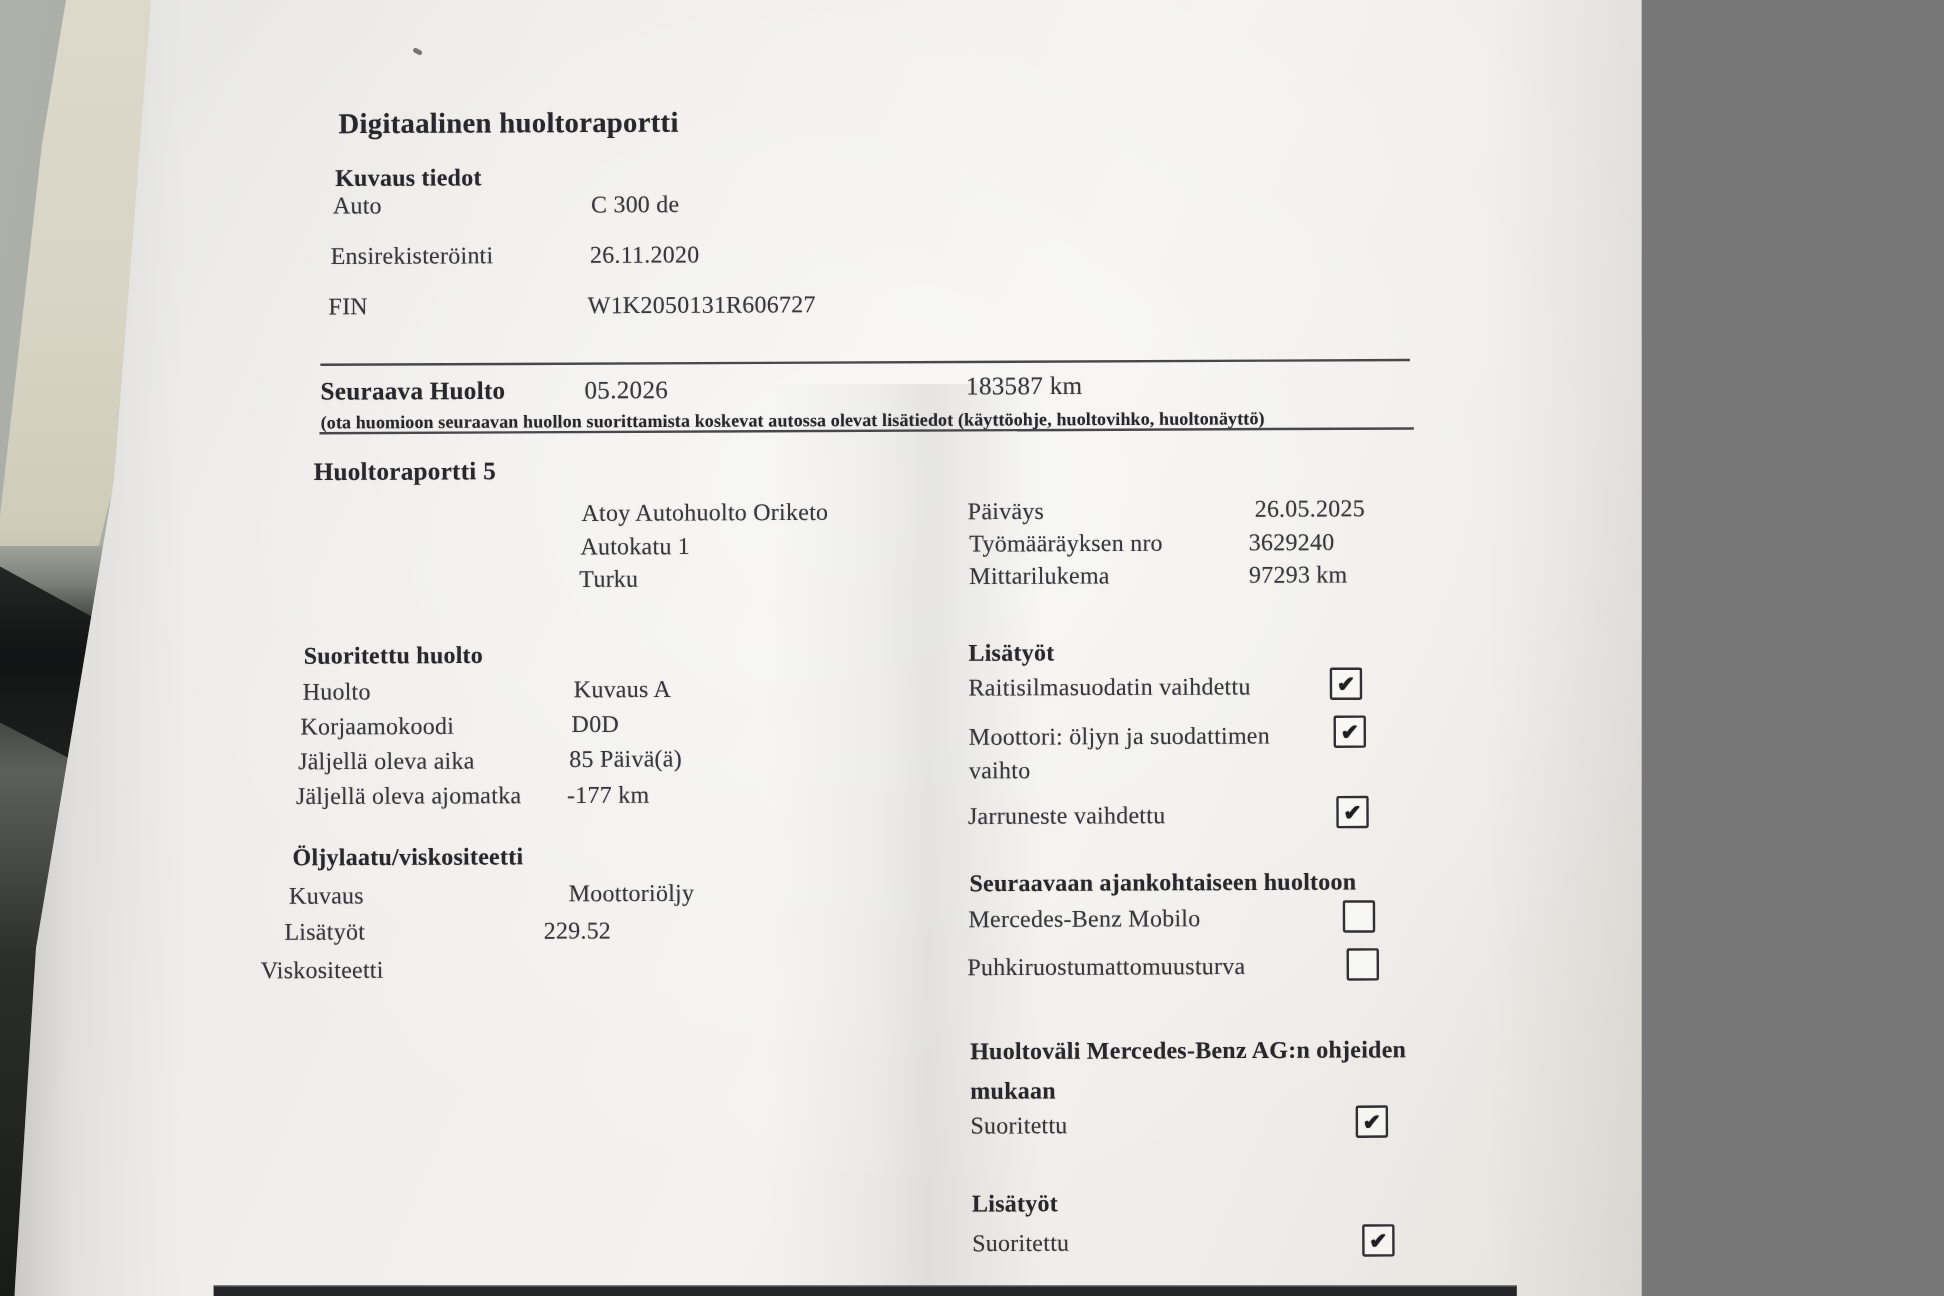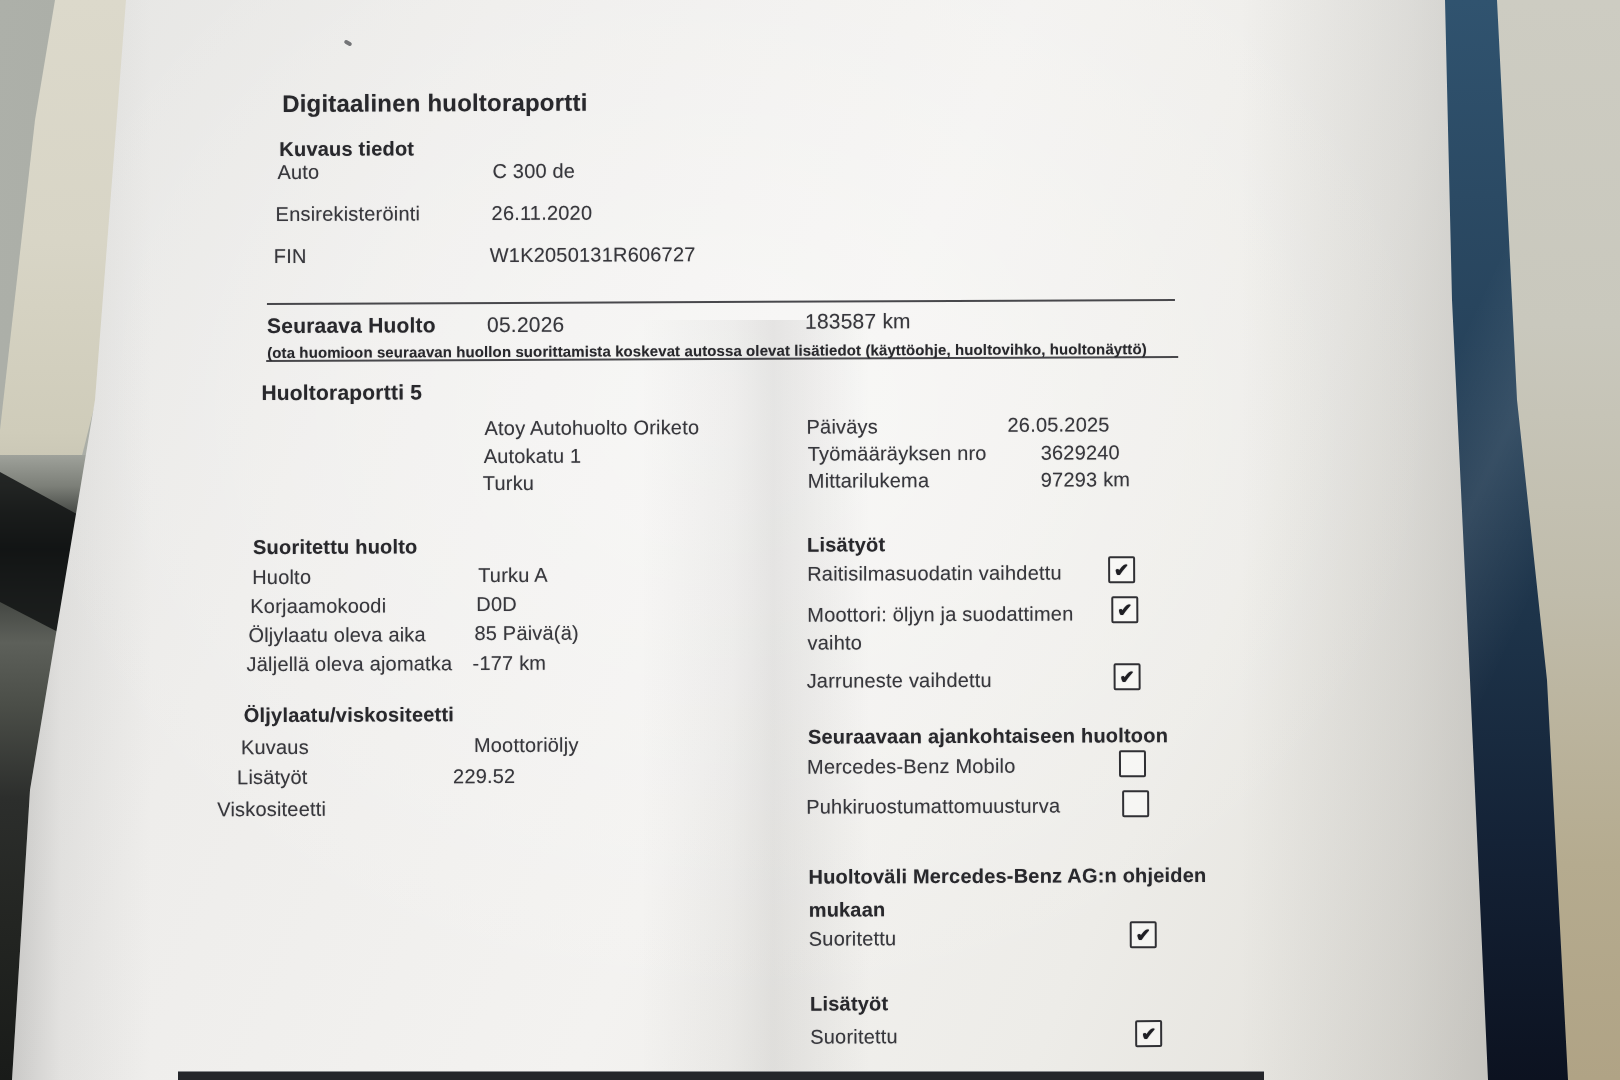--- a/index.html
+++ b/index.html
@@ -1,17 +1,17 @@
 <!DOCTYPE html>
 <html><head>
 <meta charset="utf-8">
 <style>
   html,body{margin:0;padding:0;background:#777;}
-  .page{position:relative;width:1620px;height:1080px;overflow:hidden;
-        font-family:Liberation Sans, sans-serif;
+  .page{position:relative;width:1368px;height:1080px;overflow:hidden;
+        font-family:Liberation Serif, serif;
         background:linear-gradient(100deg,#adb0a9 0%,#a5a8a1 30%,#999c95 100%);}
   .abs{position:absolute;}
   
   .bg-right{left:1440px;top:0;width:180px;height:1080px;
     background:linear-gradient(to bottom,#cdccc2 0%,#c9c8bd 30%,#c0bcab 55%,#b5ab8f 80%,#b0a385 100%);}
   .bg-beige{left:0;top:0;width:140px;height:540px;
     clip-path:polygon(55px 0,128px 0,96px 400px,62px 535px,0 535px,0 430px,35px 120px);
     background:linear-gradient(to bottom,#dcd9cb 0%,#d8d5c6 45%,#cfccba 80%,#bdbaa9 100%);}
   .bg-left-dark{left:0;top:455px;width:135px;height:625px;
     background:linear-gradient(to bottom,#9fa29b 0%,#7c7f78 5%,#4a4d49 9%,#17191a 15%,#3f423e 22%,#5d605a 30%,#4b4e48 40%,#2c2e2c 55%,#232522 75%,#191b19 100%);}
@@ -93,32 +93,32 @@
     <div class="t h21" style="left:806px;top:312px">183587 km</div>
     <div class="t b small" style="left:268px;top:341px">(ota huomioon seuraavan huollon suorittamista koskevat autossa olevat lisätiedot (käyttöohje, huoltovihko, huoltonäyttö)</div>
     <div class="rule" style="left:267px;top:360px;width:912px"></div>
 
     <div class="t b h21" style="left:262px;top:381px">Huoltoraportti 5</div>
 
     <div class="t" style="left:485px;top:417px">Atoy Autohuolto Oriketo</div>
     <div class="t" style="left:484px;top:445px">Autokatu 1</div>
     <div class="t" style="left:483px;top:472px">Turku</div>
     <div class="t" style="left:807px;top:417px">Päiväys</div>
-    <div class="t" style="left:1008px;top:416px">26.05.2025</div>
+    <div class="t" style="left:1046px;top:416px">26.05.2025</div>
     <div class="t" style="left:808px;top:444px">Työmääräyksen nro</div>
     <div class="t" style="left:1041px;top:444px">3629240</div>
     <div class="t" style="left:808px;top:471px">Mittarilukema</div>
     <div class="t" style="left:1041px;top:471px">97293 km</div>
 
     <div class="t b" style="left:253px;top:535px">Suoritettu huolto</div>
     <div class="t" style="left:252px;top:565px">Huolto</div>
-    <div class="t" style="left:478px;top:564px">Turku A</div>
+    <div class="t" style="left:478px;top:564px">Kuvaus A</div>
     <div class="t" style="left:250px;top:594px">Korjaamokoodi</div>
     <div class="t" style="left:476px;top:593px">D0D</div>
-    <div class="t" style="left:248px;top:623px">Öljylaatu oleva aika</div>
+    <div class="t" style="left:248px;top:623px">Jäljellä oleva aika</div>
     <div class="t" style="left:474px;top:622px">85 Päivä(ä)</div>
     <div class="t" style="left:246px;top:652px">Jäljellä oleva ajomatka</div>
     <div class="t" style="left:472px;top:652px">-177 km</div>
 
     <div class="t b" style="left:807px;top:535px">Lisätyöt</div>
     <div class="t" style="left:807px;top:564px">Raitisilmasuodatin vaihdettu</div>
     <div class="cb" style="left:1108px;top:560px">
         <span class="ck">✔</span>
       </div>
     <div class="t wrap" style="left:807px;top:603px;width:296px">Moottori: öljyn ja suodattimen vaihto</div>

